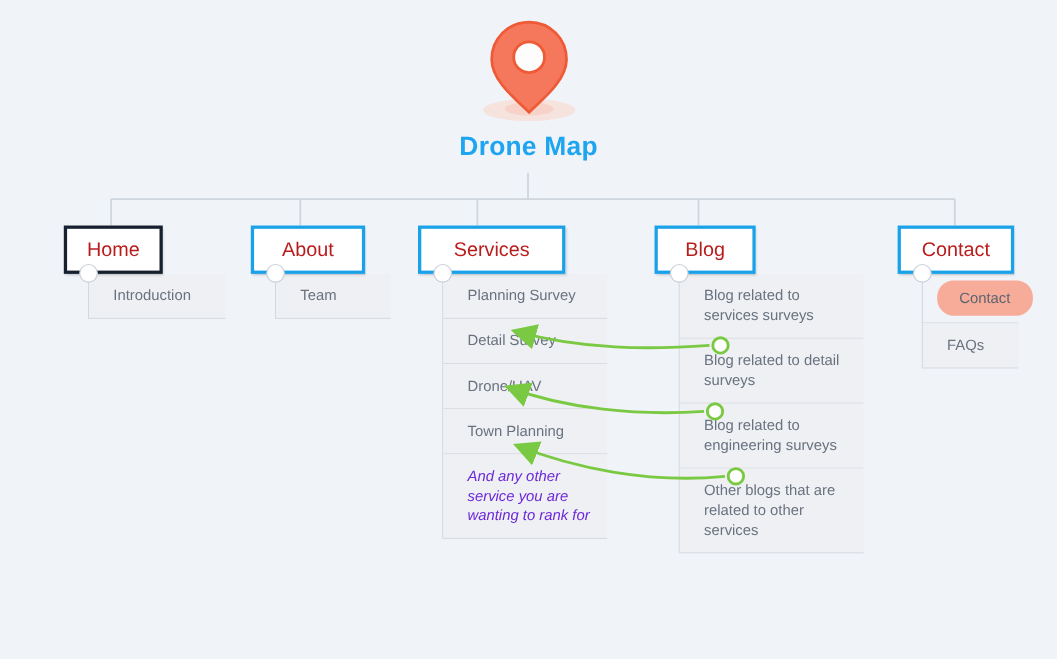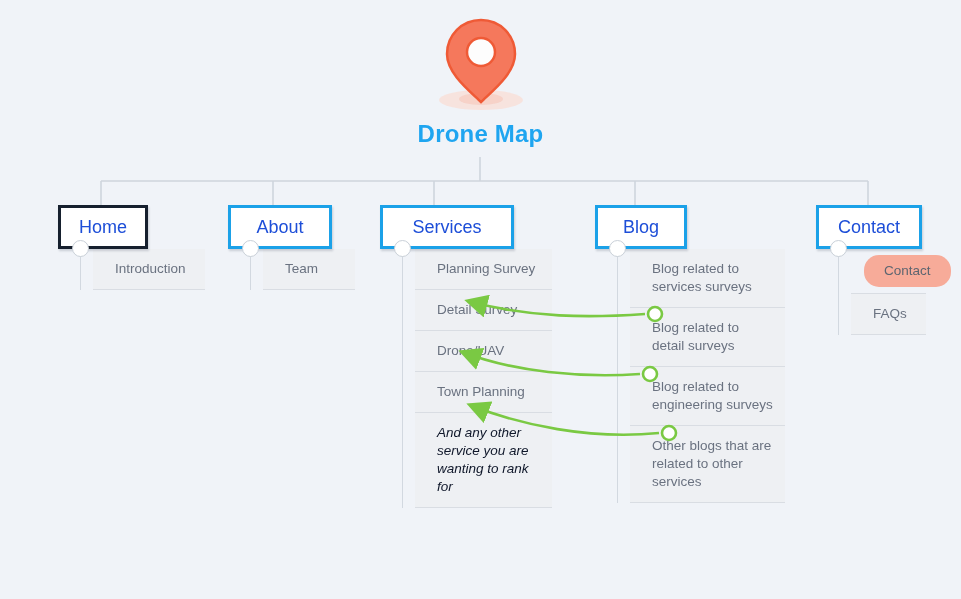--- a/index.html
+++ b/index.html
@@ -25,43 +25,43 @@
   
   .conn-layer { position: absolute; inset: 0; pointer-events: none; }
 
   
   .col { position: absolute; top: 205px; }
   .node-box {
     background: #ffffff;
     border: 3px solid #1ba1e8;
     height: 44px;
     display: flex; align-items: center; justify-content: center;
-    font-size: 18px; color: #1d4ed8;
+    font-size: 18px; color: #b91c1c;
     box-shadow: 1px 2px 2px rgba(30,40,60,.18);
     position: relative; z-index: 3;
   }
   .node-box.dark { border-color: #16202e; }
 
   .children {
     position: relative;
     margin-left: 22px;
     margin-top: 0px;
     border-left: 1px solid #d2d8e0;
-    padding-left: 12px;
+    padding-left: 0;
   }
   .child {
     background: #eef0f3;
     border-bottom: 1px solid #d9dde3;
     color: #6a7280;
     font-size: 13.5px;
     padding: 11px 10px 11px 22px;
     line-height: 18px;
     position: relative;
   }
-  .child.italic { font-style: italic; color: #0f172a; }
+  .child.italic { font-style: italic; color: #6d28d9; }
   .child .hl {
     display: inline-block;
     background: #f7ab99;
     color: #5d6570;
     border-radius: 15px;
     padding: 7px 20px;
     margin: -5px -8px -5px -9px;
   }
   .child.nobg { background: transparent; }
 

